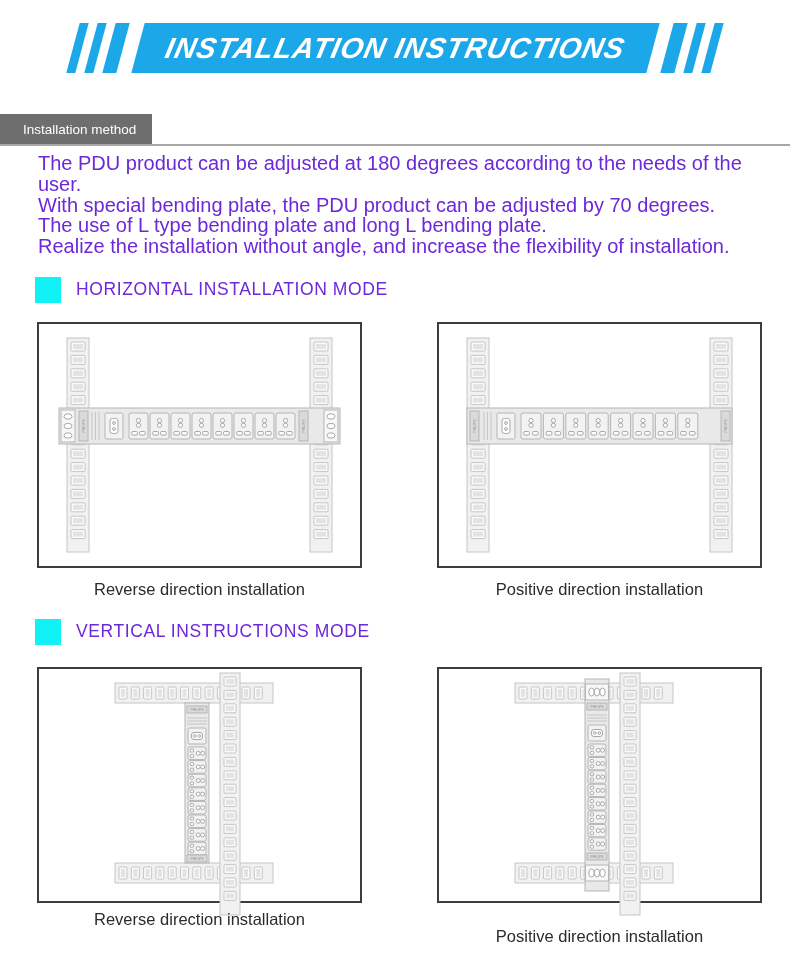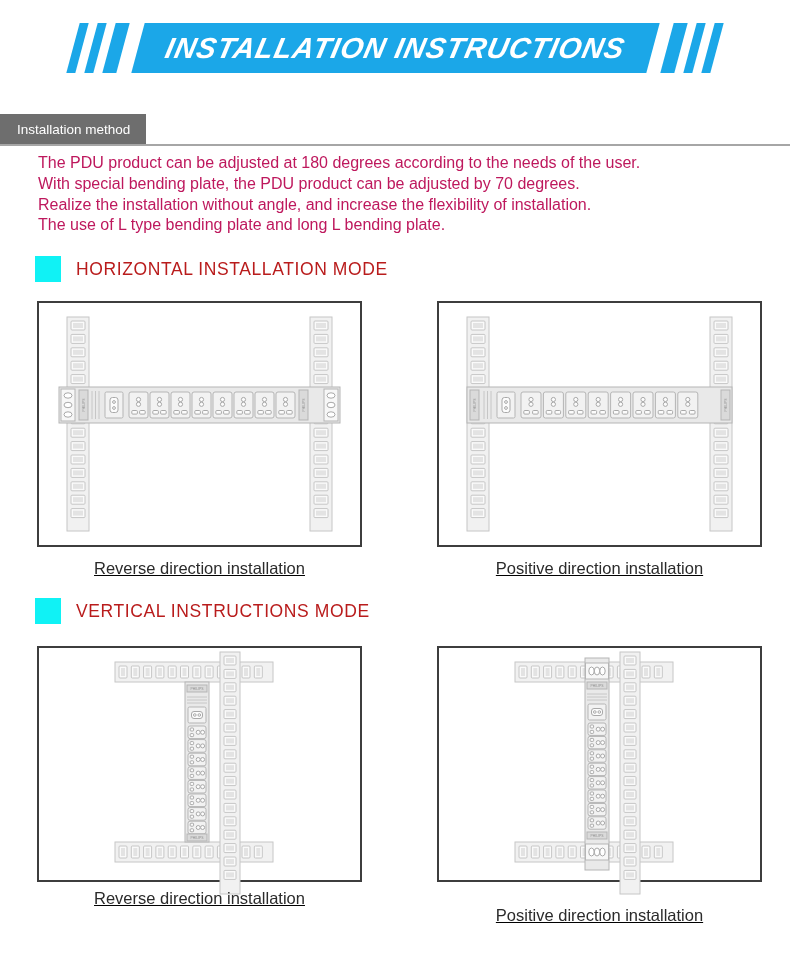--- a/index.html
+++ b/index.html
@@ -19,38 +19,38 @@
     display:flex;align-items:center;padding:0 28px;margin:0 6px;
   }
   .banner-main span{
     display:inline-block;transform:skewX(3deg);
     font-style:italic;font-weight:700;font-size:29px;letter-spacing:1px;
     color:#fff;white-space:nowrap;
   }
   
   .method-tab{
     display:inline-flex;align-items:center;
-    margin-top:41px;height:30px;padding:0 16px 0 17px;
+    margin-top:41px;height:30px;padding:0 16px 0 23px;
     background:var(--tab-gray);color:#fff;font-size:13.5px;
   }
   .rule{height:2px;background:#a6a6a6;width:100%;}
   
   .intro{margin:7px 0 0 38px;}
-  .intro p{margin:0;font-size:16px;line-height:20.8px;color:#be185d;}
+  .intro p{margin:0;font-size:20px;line-height:20.8px;color:#6d28d9;}
   
   .sec-head{display:flex;align-items:center;margin:20px 0 0 35px;}
   .bullet{width:26px;height:26px;background:var(--bullet-cyan);flex:none;}
   .sec-head h2{
     margin:0 0 0 15px;font-size:17.5px;font-weight:400;
-    letter-spacing:.6px;color:#b91c1c;
+    letter-spacing:.6px;color:#6d28d9;
   }
   
   .dgrid{display:flex;align-items:flex-start;gap:75px;margin:19px 0 0 37px;}
   .dgrid.row2{margin-top:22px;}
-  figure{margin:0;width:325px;text-decoration:underline;}
+  figure{margin:0;width:325px;}
   figure svg{display:block;}
   figcaption{
     text-align:center;margin-top:12px;font-size:16.5px;color:#2b2b2b;
   }
   .row2 .cap-high{margin-top:-9px;}
   .row2 .cap-low{margin-top:8px;}
 </style>
 </head>
 <body>
 
@@ -69,22 +69,22 @@
   </header>
 
   <div class="method-tab">
     <span>Installation method</span>
   </div>
   <div class="rule"></div>
 
   <div class="intro">
     <p>The PDU product can be adjusted at 180 degrees according to the needs of the user.</p>
     <p>With special bending plate, the PDU product can be adjusted by 70 degrees.</p>
+    <p>The use of L type bending plate and long L bending plate.</p>
     <p>Realize the installation without angle, and increase the flexibility of installation.</p>
-    <p>The use of L type bending plate and long L bending plate.</p>
   </div>
 
   <section>
     <div class="sec-head">
       <span class="bullet"></span>
       <h2>HORIZONTAL INSTALLATION MODE</h2>
     </div>
     <div class="dgrid">
       <figure>
         <div>

